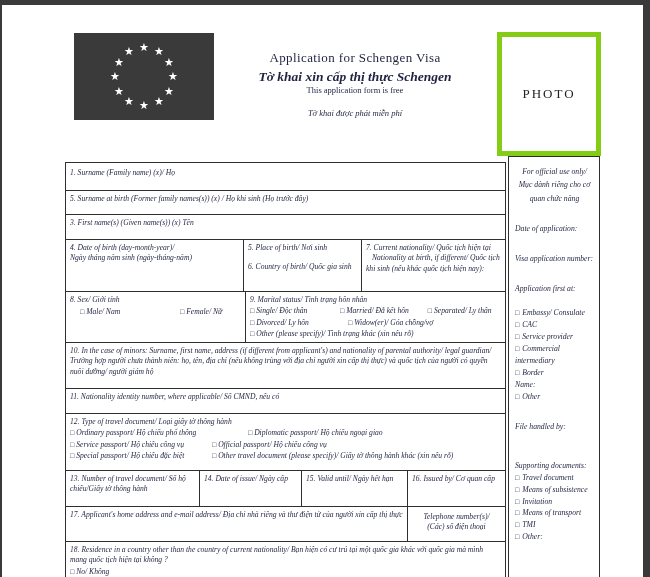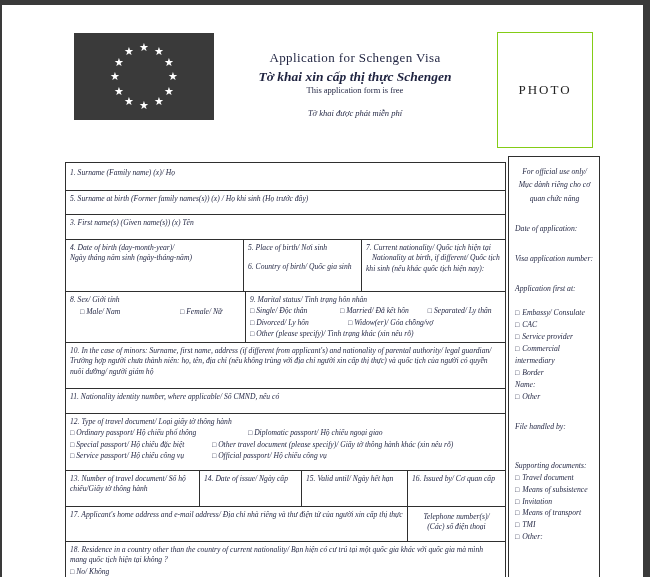--- a/index.html
+++ b/index.html
@@ -11,21 +11,21 @@
   .frame-right{position:absolute;left:643px;top:0;width:7px;height:577px;background:#3a3a3a;}
 
   
   .flag{position:absolute;left:74px;top:33px;width:140px;height:87px;background:#3a3a3a;}
   .flag .star{position:absolute;color:#fff;font-size:11px;line-height:1;transform:translate(-50%,-50%);}
   .title-block{position:absolute;left:213px;top:50px;width:284px;text-align:center;}
   .title-en{font-size:13px;letter-spacing:.4px;}
   .title-vi{font-size:13.5px;font-weight:bold;font-style:italic;margin-top:3px;}
   .note-en{font-size:8.5px;}
   .note-vi{font-size:8.5px;font-style:italic;margin-top:13px;}
-  .photo-box{position:absolute;left:497px;top:32px;width:94px;height:114px;border:1px solid #84cc16;
+  .photo-box{position:absolute;left:497px;top:32px;width:94px;height:114px;border:5px solid #84cc16;
              display:flex;align-items:center;justify-content:center;}
   .photo-label{font-size:13px;letter-spacing:2px;color:#222;}
 
   
   .main-table{position:absolute;left:65px;top:162px;width:441px;height:415px;
               border:1px solid #2f2f2f;border-bottom:none;box-sizing:border-box;
               display:flex;flex-direction:column;overflow:hidden;
               font-style:italic;font-size:7.6px;line-height:1.35;}
   .trow{border-bottom:1px solid #2f2f2f;display:flex;flex-shrink:0;box-sizing:border-box;}
   .trow:last-child{border-bottom:none;flex:1;}
@@ -172,32 +172,32 @@
         <div class="optline">
           <span class="opt w176">
             <span class="cb">□</span><span>Ordinary passport/ Hộ chiếu phổ thông</span>
           </span>
           <span class="opt">
             <span class="cb">□</span><span>Diplomatic passport/ Hộ chiếu ngoại giao</span>
           </span>
         </div>
         <div class="optline">
           <span class="opt w140">
+            <span class="cb">□</span><span>Service passport/ Hộ chiếu công vụ</span>
+          </span>
+          <span class="opt">
+            <span class="cb">□</span><span>Official passport/ Hộ chiếu công vụ</span>
+          </span>
+        </div>
+        <div class="optline">
+          <span class="opt w140">
             <span class="cb">□</span><span>Special passport/ Hộ chiếu đặc biệt</span>
           </span>
           <span class="opt">
             <span class="cb">□</span><span>Other travel document (please specify)/ Giấy tờ thông hành khác (xin nêu rõ)</span>
-          </span>
-        </div>
-        <div class="optline">
-          <span class="opt w140">
-            <span class="cb">□</span><span>Service passport/ Hộ chiếu công vụ</span>
-          </span>
-          <span class="opt">
-            <span class="cb">□</span><span>Official passport/ Hộ chiếu công vụ</span>
           </span>
         </div>
       </div>
     </div>
 
     <div class="trow" style="height:36px">
       <div class="cell cdiv" style="width:134px">13. Number of travel document/ Số hộ chiếu/Giấy tờ thông hành</div>
       <div class="cell cdiv" style="width:102px">14. Date of issue/ Ngày cấp</div>
       <div class="cell cdiv" style="width:106px">15. Valid until/ Ngày hết hạn</div>
       <div class="cell" style="flex:1">16. Issued by/ Cơ quan cấp</div>

